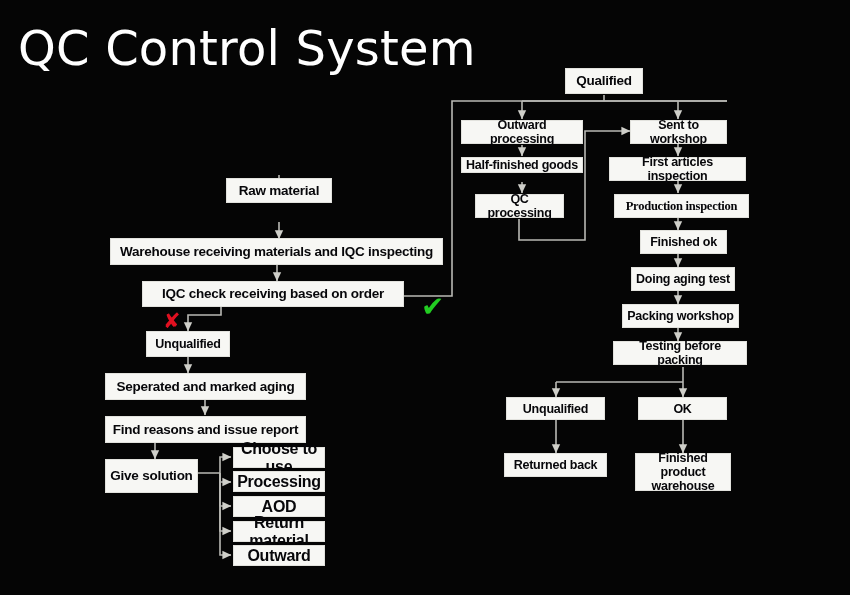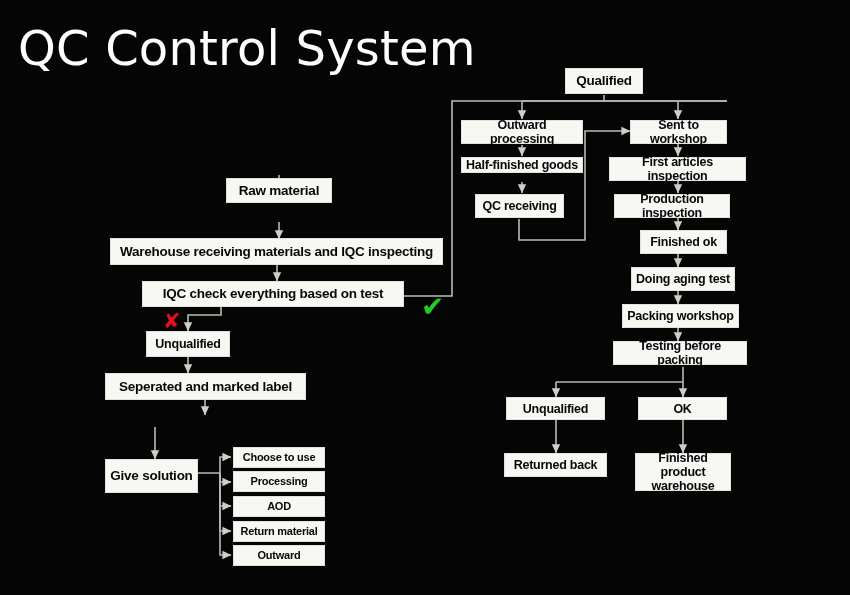--- a/index.html
+++ b/index.html
@@ -44,21 +44,21 @@
     align-items: center;
     justify-content: center;
     text-align: center;
     font-weight: bold;
     font-size: 12.5px;
     line-height: 1.12;
     letter-spacing: -0.25px;
     padding: 0 4px;
     font-family: "Liberation Sans", "DejaVu Sans", sans-serif;
   }
-  .node.small { font-size: 11px; }
+  .node.small { font-size: 16px; }
   .node.big   { font-size: 13.5px; }
   .mark {
     position: absolute;
     font-weight: bold;
     line-height: 1;
     font-family: "DejaVu Sans", "Liberation Sans", sans-serif;
   }
   #x-mark {
     color: #e01020;
     font-size: 21px;
@@ -138,31 +138,34 @@
   <div class="node big" style="left:226px; top:151px; width:106px; height:25px;margin-top:27px;">
     <span>Raw material</span>
   </div>
 
 
   <div class="node big" style="left:110px; top:238px; width:333px; height:27px;">
     <span>Warehouse receiving materials and IQC inspecting</span>
   </div>
 
   <div class="node big" style="left:142px; top:281px; width:262px; height:26px;">
-    <span>IQC check everything based on test</span>
+    <span>IQC check receiving based on order</span>
   </div>
 
   <div class="node" style="left:146px; top:331px; width:84px; height:26px;">
     <span>Unqualified</span>
   </div>
 
   <div class="node big" style="left:105px; top:373px; width:201px; height:27px;">
-    <span>Seperated and marked label</span>
-  </div>
-
+    <span>Seperated and marked aging</span>
+  </div>
+
+  <div class="node big" style="left:105px; top:416px; width:201px; height:27px;">
+    <span>Find reasons and issue report</span>
+  </div>
 
   <div class="node big" style="left:105px; top:459px; width:93px; height:34px;">
     <span>Give solution</span>
   </div>
 
   <div class="node small" style="left:233px; top:447px; width:92px; height:21px;">
     <span>Choose to use</span>
   </div>
 
   <div class="node small" style="left:233px; top:471px; width:92px; height:21px;">
@@ -187,32 +190,32 @@
 
   <div class="node" style="left:461px; top:120px; width:122px; height:24px;">
     <span>Outward processing</span>
   </div>
 
   <div class="node" style="left:461px; top:157px; width:122px; height:16px;text-align:right;">
     <span>Half-finished goods</span>
   </div>
 
   <div class="node" style="left:475px; top:194px; width:89px; height:24px;">
-    <span>QC receiving</span>
+    <span>QC processing</span>
   </div>
 
   <div class="node" style="left:630px; top:120px; width:97px; height:24px;">
     <span>Sent to workshop</span>
   </div>
 
   <div class="node" style="left:609px; top:157px; width:137px; height:24px;">
     <span>First articles inspection</span>
   </div>
 
-  <div class="node" style="left:614px; top:194px; width:116px; height:24px;">
+  <div class="node" style="left:614px; top:194px; width:135px; height:24px;font-family:Liberation Serif, serif;">
     <span>Production inspection</span>
   </div>
 
   <div class="node" style="left:640px; top:230px; width:87px; height:24px;">
     <span>Finished ok</span>
   </div>
 
   <div class="node" style="left:631px; top:267px; width:104px; height:24px;">
     <span>Doing aging test</span>
   </div>

